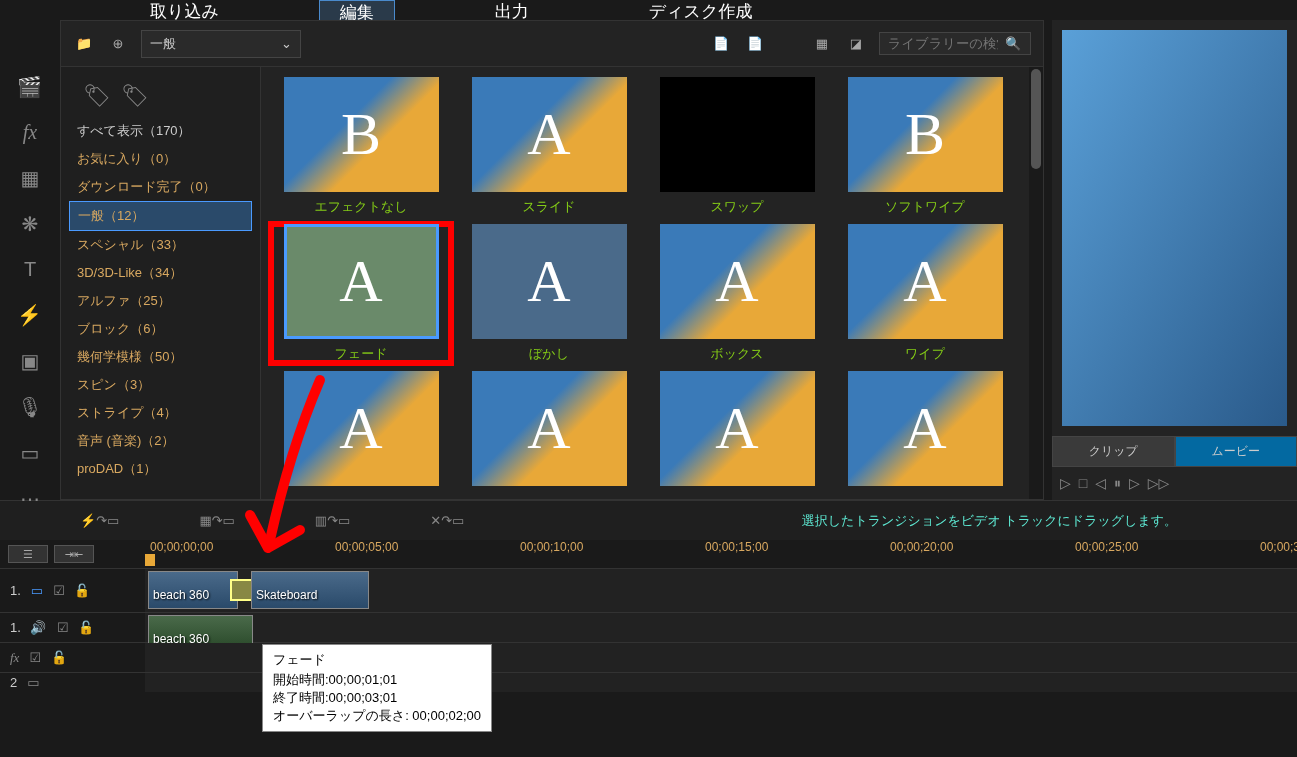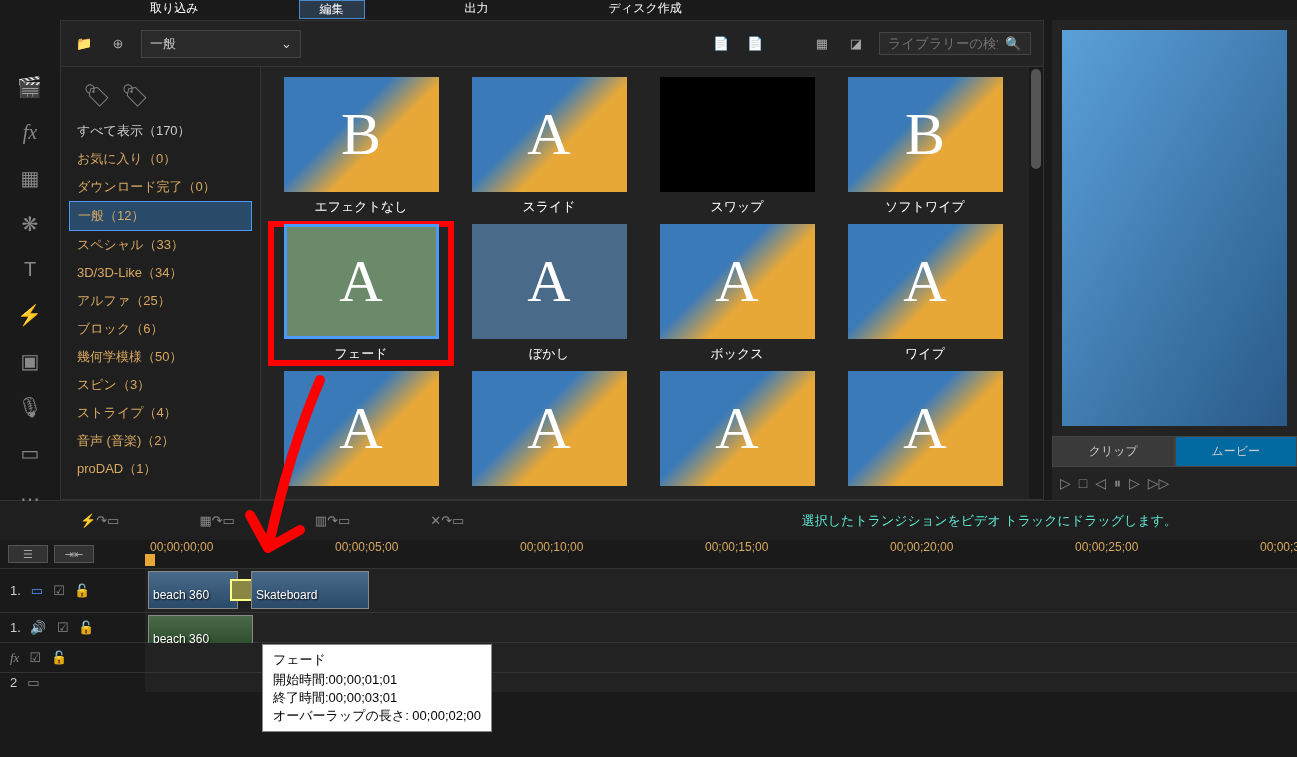--- a/index.html
+++ b/index.html
@@ -1,20 +1,20 @@
 <!DOCTYPE html>
 <html><head>
 <meta charset="utf-8">
 <style>
 * { margin: 0; padding: 0; box-sizing: border-box; font-family: "Meiryo", sans-serif; }
 body { background: #1a1a1a; color: #ccc; width: 1297px; height: 757px; overflow: hidden; font-size: 13px; position: relative; }
 
 
 .top-tabs { height: 20px; display: flex; gap: 80px; padding-left: 130px; align-items: flex-start; }
-.top-tab { color: #fff; font-size: 12px; padding: 0 20px; }
+.top-tab { color: #fff; font-size: 17px; padding: 0 20px; }
 .top-tab.active { border: 1px solid #4a8acc; background: #2a3a4a; }
 
 
 .main { display: flex; height: 480px; }
 .icon-rail { width: 60px; background: #1a1a1a; display: flex; flex-direction: column; align-items: center; padding-top: 55px; gap: 22px; }
 .icon-rail .ri { width: 24px; height: 24px; color: #888; display: flex; align-items: center; justify-content: center; font-size: 20px; }
 .icon-rail .ri.active { color: #4a9aff; }
 .fx-italic { font-style: italic; font-family: serif; }
 
 
@@ -29,21 +29,21 @@
 .category-panel { width: 200px; background: #1f1f1f; padding: 8px; border-right: 1px solid #333; overflow-y: auto; }
 .tag-icons { display: flex; gap: 10px; padding: 8px 14px; color: #888; font-size: 22px; }
 .cat-item { padding: 5px 8px; color: #d8a860; cursor: pointer; font-size: 13px; }
 .cat-item.selected { background: #2a4a6a; border: 1px solid #4a9aff; color: #d8a860; }
 
 .thumb-grid { flex: 1; padding: 10px; overflow-y: auto; display: grid; grid-template-columns: repeat(4, 180px); gap: 8px 8px; align-content: start; position: relative; }
 .thumb-cell { display: flex; flex-direction: column; align-items: center; gap: 6px; }
 .thumb { width: 155px; height: 115px; background: linear-gradient(135deg, #3a7ab8 40%, #e8a838 60%); display: flex; align-items: center; justify-content: center; font-size: 60px; font-family: serif; color: #fff; position: relative; }
 .thumb-cell.highlighted { outline: 6px solid #ff0000; outline-offset: -3px; }
 .thumb-cell.highlighted .thumb { border: 3px solid #4a9aff; }
-.thumb-label { color: #ffffff; font-size: 13px; }
+.thumb-label { color: #84cc16; font-size: 13px; }
 .lib-scroll { width: 14px; background: #1a1a1a; }
 .lib-scroll-thumb { background: #555; width: 10px; height: 100px; margin: 2px auto; border-radius: 5px; }
 
 
 .preview { width: 245px; background: #232323; margin-left: 8px; display: flex; flex-direction: column; }
 .preview-canvas { flex: 1; margin: 10px; background: linear-gradient(to bottom right, #5aa0d8, #2a5a8a); }
 .preview-tabs { display: flex; }
 .ptab { flex: 1; text-align: center; padding: 6px; background: #0369a1; border: 1px solid #444; font-size: 12px; }
 .ptab.active { background: #3a3a3a; }
 .play-ctrl { display: flex; gap: 8px; padding: 8px; justify-content: flex-start; }

